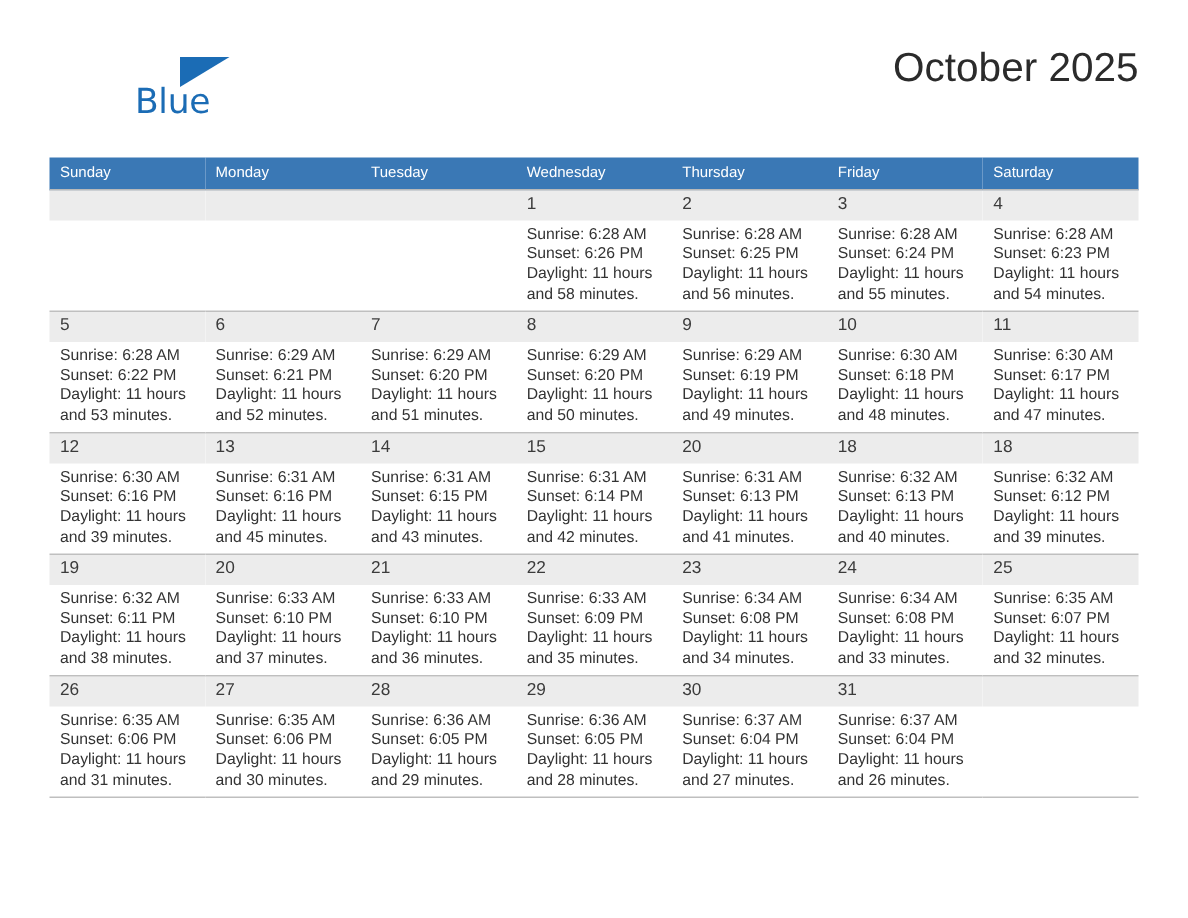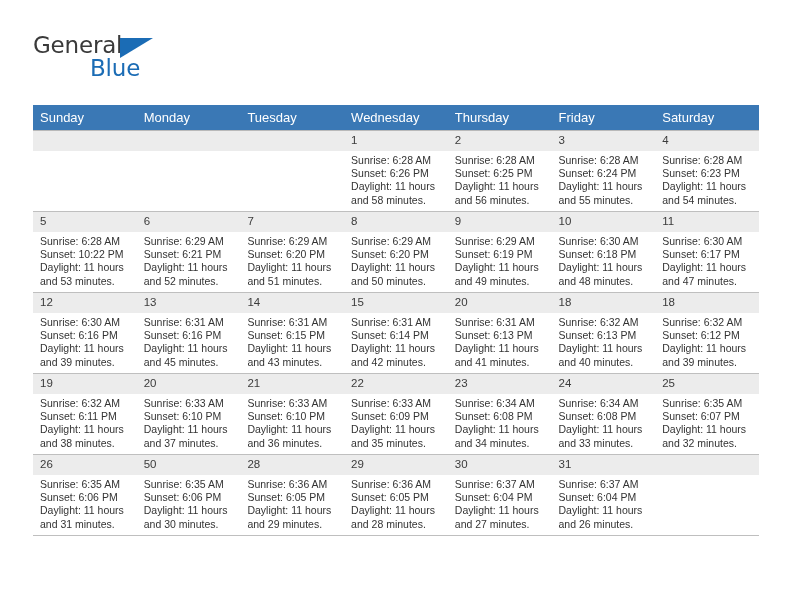--- a/index.html
+++ b/index.html
@@ -88,21 +88,21 @@
     position: absolute;
     left: 33px;
     top: 105px;
     width: 726px;
     border-collapse: collapse;
     table-layout: fixed;
   }
   .calendar th {
     background: #3a78b5;
     color: #ffffff;
-    font-size: 13px;
+    font-size: 10px;
     font-weight: normal;
     text-align: left;
     padding: 5px 0 5px 7px;
     height: 11px;
     border: none;
   }
   .calendar td {
     width: 103.71px;
     height: 80px;
     vertical-align: top;
@@ -137,26 +137,26 @@
   }
 </style>
 </head>
 <body>
 
 <div class="page">
 
   <div class="header">
 
     <div class="brand">
-      <span class="brand-general">General</span>
       <span class="brand-triangle"></span>
       <span class="brand-blue">Blue</span>
     </div>
 
     <div class="title-block">
+      <div class="cal-title">October 2025</div>
     </div>
 
   </div>
 
   <table class="calendar">
     <thead>
       <tr>
         <th>Sunday</th>
         <th>Monday</th>
         <th>Tuesday</th>
@@ -212,21 +212,21 @@
               <div>Daylight: 11 hours</div>
               <div>and 54 minutes.</div>
             </div>
           </td>
         </tr>
         <tr class="week">
           <td>
             <div class="daynum">5</div>
             <div class="cell-body">
               <div>Sunrise: 6:28 AM</div>
-              <div>Sunset: 10:22 PM</div>
+              <div>Sunset: 6:22 PM</div>
               <div>Daylight: 11 hours</div>
               <div>and 53 minutes.</div>
             </div>
           </td>
           <td>
             <div class="daynum">6</div>
             <div class="cell-body">
               <div>Sunrise: 6:29 AM</div>
               <div>Sunset: 6:21 PM</div>
               <div>Daylight: 11 hours</div>
@@ -413,21 +413,21 @@
           <td>
             <div class="daynum">26</div>
             <div class="cell-body">
               <div>Sunrise: 6:35 AM</div>
               <div>Sunset: 6:06 PM</div>
               <div>Daylight: 11 hours</div>
               <div>and 31 minutes.</div>
             </div>
           </td>
           <td>
-            <div class="daynum">50</div>
+            <div class="daynum">27</div>
             <div class="cell-body">
               <div>Sunrise: 6:35 AM</div>
               <div>Sunset: 6:06 PM</div>
               <div>Daylight: 11 hours</div>
               <div>and 30 minutes.</div>
             </div>
           </td>
           <td>
             <div class="daynum">28</div>
             <div class="cell-body">

